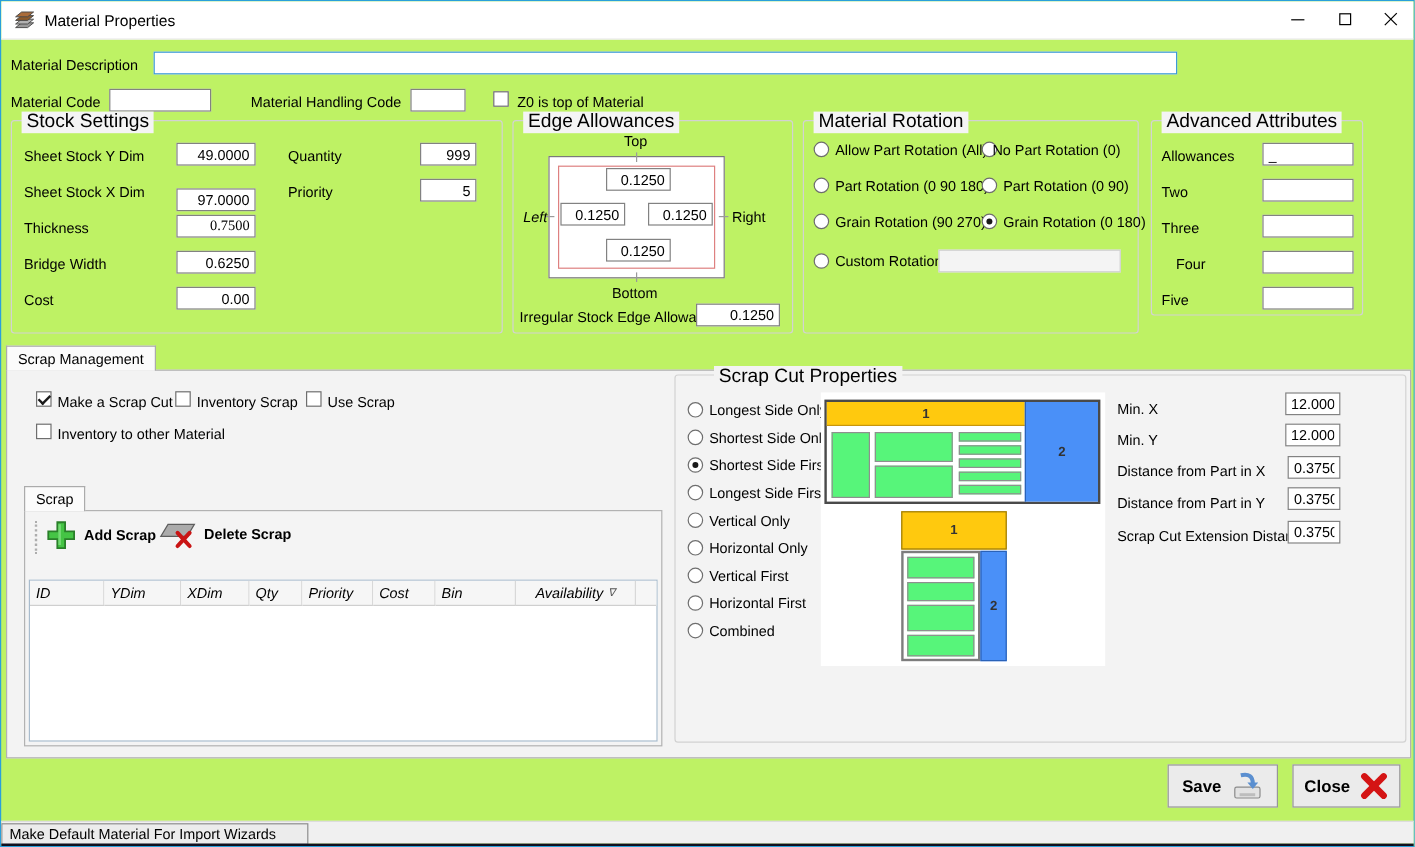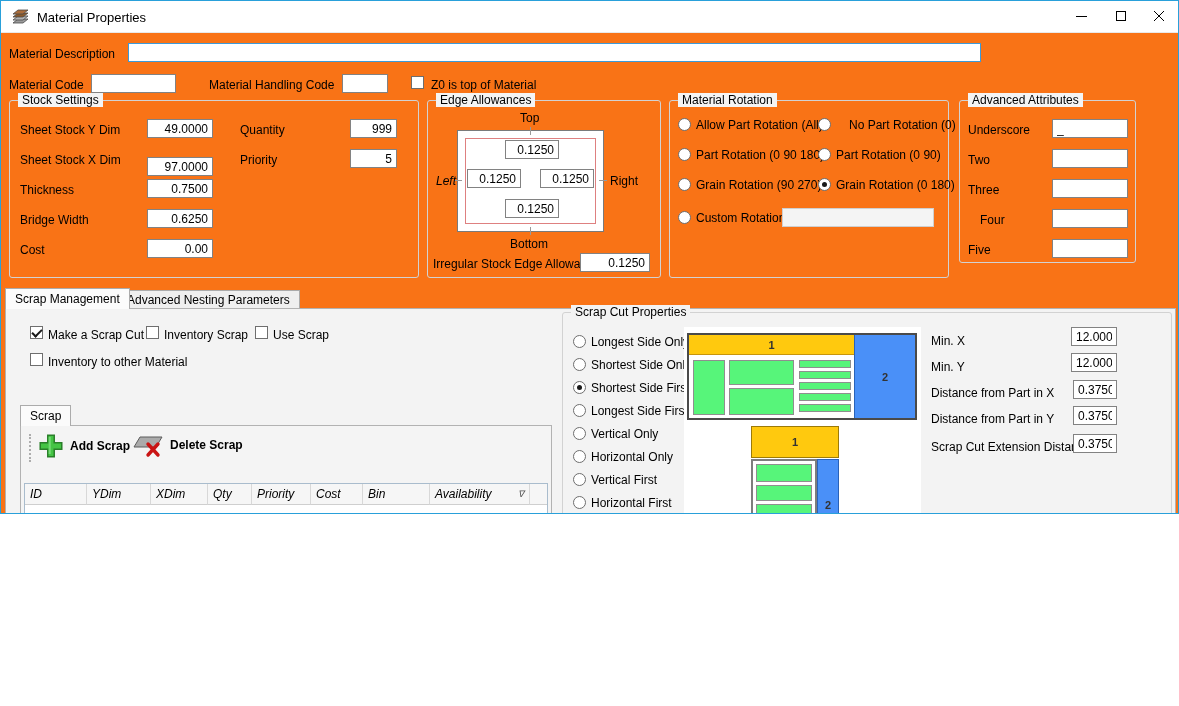--- a/index.html
+++ b/index.html
@@ -1,37 +1,37 @@
 <!DOCTYPE html>
 <html><head>
 <meta charset="utf-8">
 <style>
   * { box-sizing: border-box; margin: 0; padding: 0; }
   html,body { width:1179px; height:706px; }
   body { font-family:"Liberation Sans", sans-serif; font-size:12px; color:#000; background:#fff; }
-  .win { position:relative; width:1179px; height:514px; background:#f97316; border:1px solid #29a0da; overflow:hidden; }
+  .win { position:relative; width:1179px; height:706px; background:#bef264; border:1px solid #29a0da; overflow:hidden; }
 
   
   .titlebar { position:absolute; left:0; top:0; width:100%; height:32px; background:#fff; border-bottom:1px solid #e9e9e9; }
   .title-text { position:absolute; left:36px; top:9px; font-size:13px; }
   .app-icon { position:absolute; left:10px; top:6px; }
   .winctl { position:absolute; top:0; width:34px; height:30px; display:flex; align-items:center; justify-content:center; cursor:default; }
   .ctl-min { right:80px; } .ctl-max { right:40px; } .ctl-close { right:2px; }
   .glyph-min { width:11px; height:0; border-bottom:1px solid #000; }
   .glyph-max { width:10px; height:10px; border:1px solid #000; }
 
   .lbl { position:absolute; white-space:nowrap; }
   .inp { position:absolute; border:1px solid #828282; background:#fff; font-family:"Liberation Sans",sans-serif; font-size:12px; height:19px; padding:0 4px; text-align:right; }
   .inp.left { text-align:left; }
   .inp.blue { border-color:#3c9ad9; }
   .inp.disabled { background:#f4f4f4; border-color:#cfcfcf; }
 
   
   .gb { position:absolute; border:1px solid #d2d2d2; border-radius:3px; }
-  .gb-title { position:absolute; top:-8px; left:8px; background:#f4f4f4; padding:0 4px; font-size:12px; white-space:nowrap; }
+  .gb-title { position:absolute; top:-8px; left:8px; background:#f4f4f4; padding:0 4px; font-size:16px; white-space:nowrap; }
 
   
   .radio { appearance:none; -webkit-appearance:none; position:absolute; width:13px; height:13px; border:1px solid #6e6e6e; border-radius:50%; background:#fff; cursor:default; }
   .radio:checked::after { content:""; position:absolute; left:3px; top:3px; width:5px; height:5px; border-radius:50%; background:#1a1a1a; }
   .check { appearance:none; -webkit-appearance:none; position:absolute; width:13px; height:13px; border:1px solid #6e6e6e; background:#fff; cursor:default; }
   .check:checked::after { content:""; position:absolute; left:1px; top:2px; width:8px; height:4px; border-left:2px solid #1a1a1a; border-bottom:2px solid #1a1a1a; transform:rotate(-45deg); }
 
   
   .edge-outer { position:absolute; left:29px; top:29px; width:147px; height:102px; background:#fff; border:1px solid #7a7a7a; }
   .edge-red { position:absolute; left:7px; top:7px; right:7px; bottom:7px; border:1px solid #de8080; }
@@ -41,21 +41,21 @@
   .tab { position:absolute; display:flex; align-items:center; padding:0 9px; border:1px solid #ababab; border-bottom:none; background:#efefef; white-space:nowrap; cursor:default; }
   .tab.active { background:#fbfbfb; z-index:3; }
   .tabpage { position:absolute; border:1px solid #b2b2b2; background:#f3f3f3; z-index:2; }
 
   
   .gripper { position:absolute; left:8px; top:8px; height:28px; width:0; border-left:2px dotted #adadad; }
   .toolbtn { position:absolute; display:flex; align-items:center; gap:5px; font-weight:bold; cursor:default; }
   .grid { position:absolute; left:3px; top:57px; width:524px; height:135px; border:1px solid #a9bccd; background:#fff; }
   .grid-head { display:flex; height:21px;font-style:italic; }
   .hcell { display:flex; align-items:center; padding:0 5px; background:#f6f6f6; border-right:1px solid #d8d8d8; border-bottom:1px solid #cfcfcf; overflow:hidden; }
-  .hcell.last { justify-content:space-between; }
+  .hcell.last { justify-content:center; }
   .sortg { font-size:9px; color:#555; margin-left:4px; }
 
   
   .diag-area { position:absolute; left:121px; top:14px; width:237px; height:228px; background:#fff; }
   .d-rect { position:absolute; }
   .d-num { display:flex; align-items:center; justify-content:center; font-size:11px; font-weight:bold; color:#333; }
   .green { background:#57f57a; border:1px solid #8f8f8f; }
 
   
   .bigbtn { position:absolute; height:36px; background:#ebebeb; border:1px solid #979797; display:flex; align-items:center; justify-content:center; gap:8px; font-size:14px; font-weight:bold; cursor:default; }
@@ -101,21 +101,21 @@
   <input type="checkbox" class="check" style="left: 410px; top: 75px;">
   <span class="lbl" style="left:430px; top:77px;">Z0 is top of Material</span>
 
   <div class="gb" style="left:8px; top:99px; width:410px; height:178px;">
     <span class="gb-title">Stock Settings</span>
     <span class="lbl" style="left:10px; top:22px;">Sheet Stock Y Dim</span>
     <input class="inp" style="left: 137px; top: 18px; width: 66px;" value="49.0000">
     <span class="lbl" style="left:10px; top:52px;">Sheet Stock X Dim</span>
     <input class="inp" style="left: 137px; top: 56px; width: 66px;" value="97.0000">
     <span class="lbl" style="left:10px; top:82px;">Thickness</span>
-    <input class="inp" style="left: 137px; top: 78px; width: 66px;" value="0.7500">
+    <input class="inp" style="left: 137px; top: 78px; width: 66px; font-family: Liberation Serif, serif;" value="0.7500">
     <span class="lbl" style="left:10px; top:112px;">Bridge Width</span>
     <input class="inp" style="left: 137px; top: 108px; width: 66px;" value="0.6250">
     <span class="lbl" style="left:10px; top:142px;">Cost</span>
     <input class="inp" style="left: 137px; top: 138px; width: 66px;" value="0.00">
     <span class="lbl" style="left:230px; top:22px;">Quantity</span>
     <input class="inp" style="left: 340px; top: 18px; width: 47px;" value="999">
     <span class="lbl" style="left:230px; top:52px;">Priority</span>
     <input class="inp" style="left: 340px; top: 48px; width: 47px;" value="5">
   </div>
 
@@ -138,54 +138,51 @@
     <span class="lbl" style="left:82px; top:136px;">Bottom</span>
     <span class="lbl" style="left:5px; top:156px;">Irregular Stock Edge Allowance</span>
     <input class="inp" style="left: 152px; top: 152px; width: 70px;" value="0.1250">
   </div>
 
   <div class="gb" style="left:668px; top:99px; width:280px; height:178px;">
     <span class="gb-title">Material Rotation</span>
     <input type="radio" name="matrot" class="radio" style="left: 8px; top: 17px;">
     <span class="lbl" style="left:26px; top:17px;">Allow Part Rotation (All)</span>
     <input type="radio" name="matrot" class="radio" style="left: 148px; top: 17px;">
-    <span class="lbl" style="left:179px; top:17px;text-align:center;">No Part Rotation (0)</span>
+    <span class="lbl" style="left:157px; top:17px;text-align:center;">No Part Rotation (0)</span>
     <input type="radio" name="matrot" class="radio" style="left: 8px; top: 47px;">
     <span class="lbl" style="left:26px; top:47px;">Part Rotation (0 90 180)</span>
     <input type="radio" name="matrot" class="radio" style="left: 148px; top: 47px;">
     <span class="lbl" style="left:166px; top:47px;">Part Rotation (0 90)</span>
     <input type="radio" name="matrot" class="radio" style="left: 8px; top: 77px;">
     <span class="lbl" style="left:26px; top:77px;">Grain Rotation (90 270)</span>
     <input type="radio" name="matrot" class="radio" style="left: 148px; top: 77px;" checked="true">
     <span class="lbl" style="left:166px; top:77px;">Grain Rotation (0 180)</span>
     <input type="radio" name="matrot" class="radio" style="left: 8px; top: 110px;">
     <span class="lbl" style="left:26px; top:110px;">Custom Rotation</span>
     <input class="inp disabled left" style="left: 112px; top: 107px; width: 152px;" value="">
   </div>
 
   <div class="gb" style="left:958px; top:99px; width:177px; height:163px;">
     <span class="gb-title">Advanced Attributes</span>
-    <span class="lbl" style="left:8px; top:22px;">Underscore</span>
+    <span class="lbl" style="left:8px; top:22px;">Allowances</span>
     <input class="inp left" style="left: 92px; top: 18px; width: 76px;" value="_">
     <span class="lbl" style="left:8px; top:52px;">Two</span>
     <input class="inp left" style="left: 92px; top: 48px; width: 76px;" value="">
     <span class="lbl" style="left:8px; top:82px;">Three</span>
     <input class="inp left" style="left: 92px; top: 78px; width: 76px;" value="">
     <span class="lbl" style="left:20px; top:112px;">Four</span>
     <input class="inp left" style="left: 92px; top: 108px; width: 76px;" value="">
     <span class="lbl" style="left:8px; top:142px;">Five</span>
     <input class="inp left" style="left: 92px; top: 138px; width: 76px;" value="">
   </div>
 
   <div class="tab active" style="left:4px; top:287px; height:21px;">
     <span>Scrap Management</span>
   </div>
-  <div class="tab" style="left:116px; top:289px; height:19px;">
-    <span>Advanced Nesting Parameters</span>
-  </div>
   <div class="tabpage" style="left:4px; top:307px; width:1171px; height:324px;">
 
     <input type="checkbox" class="check" style="left: 24px; top: 17px;" checked="true">
     <span class="lbl" style="left:42px; top:19px;">Make a Scrap Cut</span>
     <input type="checkbox" class="check" style="left: 140px; top: 17px;">
     <span class="lbl" style="left:158px; top:19px;">Inventory Scrap</span>
     <input type="checkbox" class="check" style="left: 249px; top: 17px;">
     <span class="lbl" style="left:267px; top:19px;">Use Scrap</span>
     <input type="checkbox" class="check" style="left: 24px; top: 44px;">
     <span class="lbl" style="left:42px; top:46px;">Inventory to other Material</span>
@@ -237,21 +234,21 @@
           <div class="hcell last" style="width:100px;">
             <span>Availability</span>
             <span class="sortg">∇</span>
           </div>
           <div class="hcell" style="flex:1; border-right:none;"></div>
         </div>
       </div>
     </div>
 
     <div class="gb" style="left:556px; top:3px; width:610px; height:307px; background:#f3f3f3;">
-      <span class="gb-title" style="background:#f3f3f3;">Scrap Cut Properties</span>
+      <span class="gb-title" style="background:#f3f3f3;margin-left:24px;">Scrap Cut Properties</span>
 
       <input type="radio" name="scrapcut" class="radio" style="left: 10px; top: 22px;">
       <span class="lbl" style="left:28px; top:22px;">Longest Side Only</span>
       <input type="radio" name="scrapcut" class="radio" style="left: 10px; top: 45px;">
       <span class="lbl" style="left:28px; top:45px;">Shortest Side Only</span>
       <input type="radio" name="scrapcut" class="radio" style="left: 10px; top: 68px;" checked="true">
       <span class="lbl" style="left:28px; top:68px;">Shortest Side First</span>
       <input type="radio" name="scrapcut" class="radio" style="left: 10px; top: 91px;">
       <span class="lbl" style="left:28px; top:91px;">Longest Side First</span>
       <input type="radio" name="scrapcut" class="radio" style="left: 10px; top: 114px;">
@@ -322,15 +319,18 @@
   </div>
   <div class="bigbtn" style="left:1076px; top:636px; width:90px;">
     <span>Close</span>
     <svg width="24" height="24" viewBox="0 0 24 24">
       <line x1="4" y1="4" x2="20" y2="20" stroke="#d41414" stroke-width="5.5" stroke-linecap="round"></line>
       <line x1="20" y1="4" x2="4" y2="20" stroke="#d41414" stroke-width="5.5" stroke-linecap="round"></line>
     </svg>
   </div>
 
   <div style="position:absolute; left:0; top:683px; width:1179px; height:19px; background:#f0f0f0; border-top:1px solid #dcdcdc;"></div>
+  <div class="statusbtn">
+    <span>Make Default Material For Import Wizards</span>
+  </div>
   <div class="darkstrip"></div>
 
 </div>
 
 </body></html>

